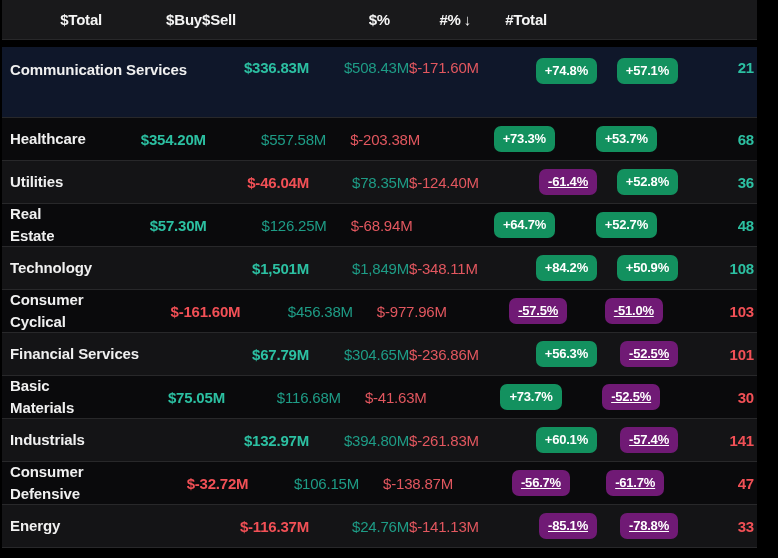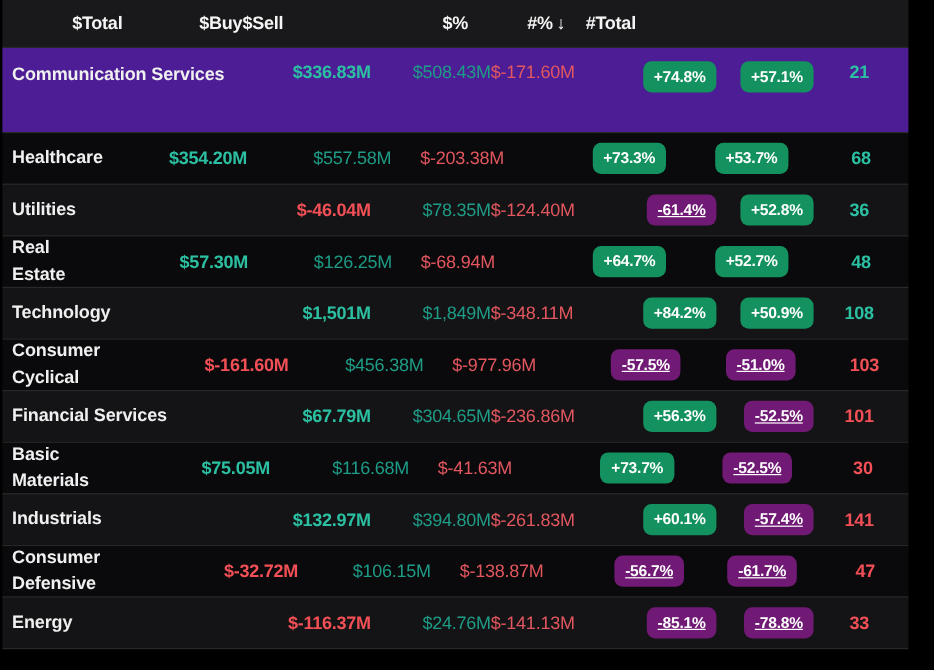--- a/index.html
+++ b/index.html
@@ -30,35 +30,35 @@
     text-align: right;
     white-space: nowrap;
   }
   
   .col-sector { flex: 1 1 auto; text-align: left; padding-left: 8px; }
   .col-total  { width: 100px; text-align: right; }
   .col-buy    { width: 100px; text-align: right; }
   .col-sell   { width: 106px; text-align: left; }
   .col-pct1   { width: 82px;  text-align: right; display: flex; justify-content: flex-end; }
   .col-pct2   { width: 81px;  text-align: right; display: flex; justify-content: flex-end; }
-  .col-count  { width: 79px;  text-align: center; padding-right: 3px; }
+  .col-count  { width: 79px;  text-align: right; padding-right: 3px; }
   .thead .col-pct1, .thead .col-pct2 { display: block; }
   .sort-icon { font-weight: 400; margin-left: 3px; }
   
   .row {
     display: flex;
     align-items: center;
     height: 43px;
     border-top: 1px solid #28282a;
     cursor: pointer;
   }
   .row:first-child { border-top: none; }
   .row.light { background: #141416; }
   .row.dark  { background: #0a0a0c; gap: 24px; }
-  .row.highlighted { background: #4c1d95; }
+  .row.highlighted { background: #0f172a; margin-top: 7px; }
   .tbody { border-bottom: 1px solid #28282a; }
   .row.tall {
     height: 70px;
     align-items: flex-start;
   }
   .row.tall > div { padding-top: 12px; }
   .row.tall .badge { margin-top: -1px; border-radius: 7px; }
   .c-sector {
     color: #f0f0f0;
     font-size: 15px;

